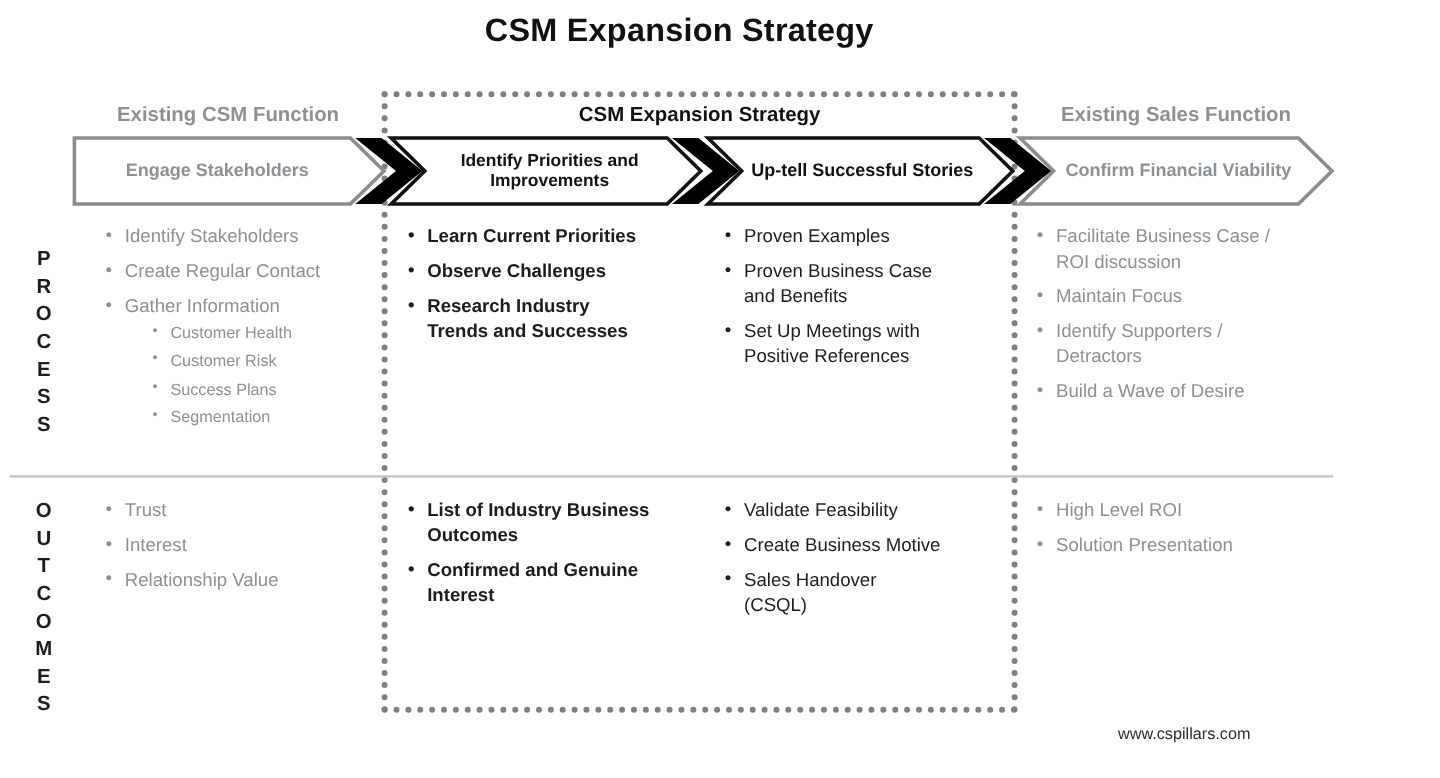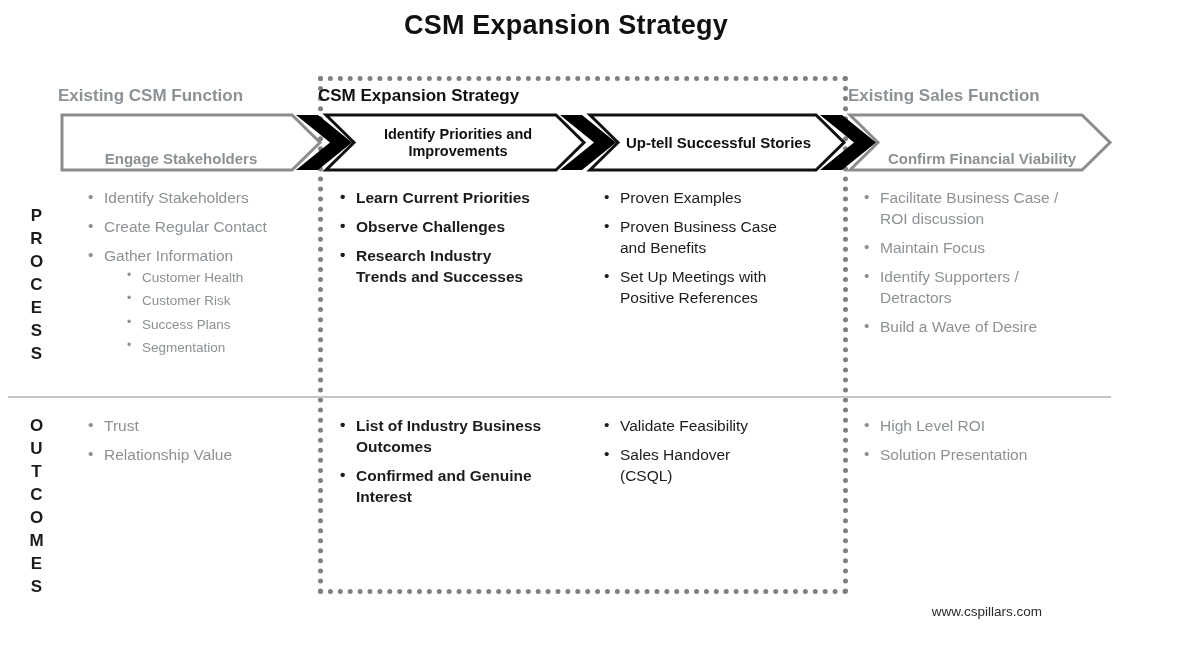--- a/index.html
+++ b/index.html
@@ -2,35 +2,35 @@
 <html><head>
 <meta charset="utf-8">
 <style>
   html,body{margin:0;padding:0;background:#fff;}
   body{font-family:"Liberation Sans",sans-serif;}
   .slide{position:relative;width:1132px;height:648px;background:#ffffff;overflow:hidden;}
 
   .title{position:absolute;top:10px;left:0;width:100%;text-align:center;
          font-size:27px;font-weight:bold;color:#111;letter-spacing:.2px;}
 
-  .section-header{position:absolute;top:86px;font-size:17px;font-weight:bold;text-align:left;}
+  .section-header{position:absolute;top:86px;font-size:17px;font-weight:bold;text-align:center;}
   .section-header.gray{color:#8c9196;}
   .section-header.black{color:#111;}
   .hdr-left{left:58px;width:264px;}
   .hdr-center{left:318px;width:530px;}
   .hdr-right{left:848px;width:264px;}
 
   .dotted-box{position:absolute;left:318px;top:76px;width:530px;height:518px;
               border:5px dotted #808080;box-sizing:border-box;}
 
   .arrow-svg{position:absolute;left:0;top:109px;width:1200px;height:66px;}
 
   .banner-label{position:absolute;top:115px;height:55px;display:flex;align-items:center;
                 justify-content:center;text-align:center;font-weight:bold;font-size:15px;line-height:1.15;}
-  .banner-label.gray{color:#8c9196;margin-top:16px;}
+  .banner-label.gray{color:#8c9196;}
   .banner-label.black{color:#111;}
   .bl-1{left:66px;width:230px;}
   .bl-2{left:358px;width:200px;font-size:14.5px;}
   .bl-3{left:606px;width:225px;}
   .bl-4{left:872px;width:220px;}
 
   .vlabel{position:absolute;left:26px;writing-mode:vertical-lr;text-orientation:upright;
           font-weight:bold;font-size:17px;letter-spacing:4px;color:#1c1c1c;}
   .vlabel-process{top:206px;}
   .vlabel-outcomes{top:416px;}
@@ -117,30 +117,32 @@
 
   <ul class="blist gray-list proc col4">
     <li>Facilitate Business Case / ROI discussion</li>
     <li>Maintain Focus</li>
     <li>Identify Supporters / Detractors</li>
     <li>Build a Wave of Desire</li>
   </ul>
 
   <ul class="blist gray-list outc col1">
     <li>Trust</li>
+    <li>Interest</li>
     <li>Relationship Value</li>
   </ul>
 
   <ul class="blist black-list outc col2">
     <li>List of Industry Business Outcomes</li>
     <li>Confirmed and Genuine Interest</li>
   </ul>
 
   <ul class="blist black-list outc col3">
     <li>Validate Feasibility</li>
+    <li>Create Business Motive</li>
     <li>Sales Handover (CSQL)</li>
   </ul>
 
   <ul class="blist gray-list outc col4">
     <li>High Level ROI</li>
     <li>Solution Presentation</li>
   </ul>
 
   <div class="footer-url">www.cspillars.com</div>
 

